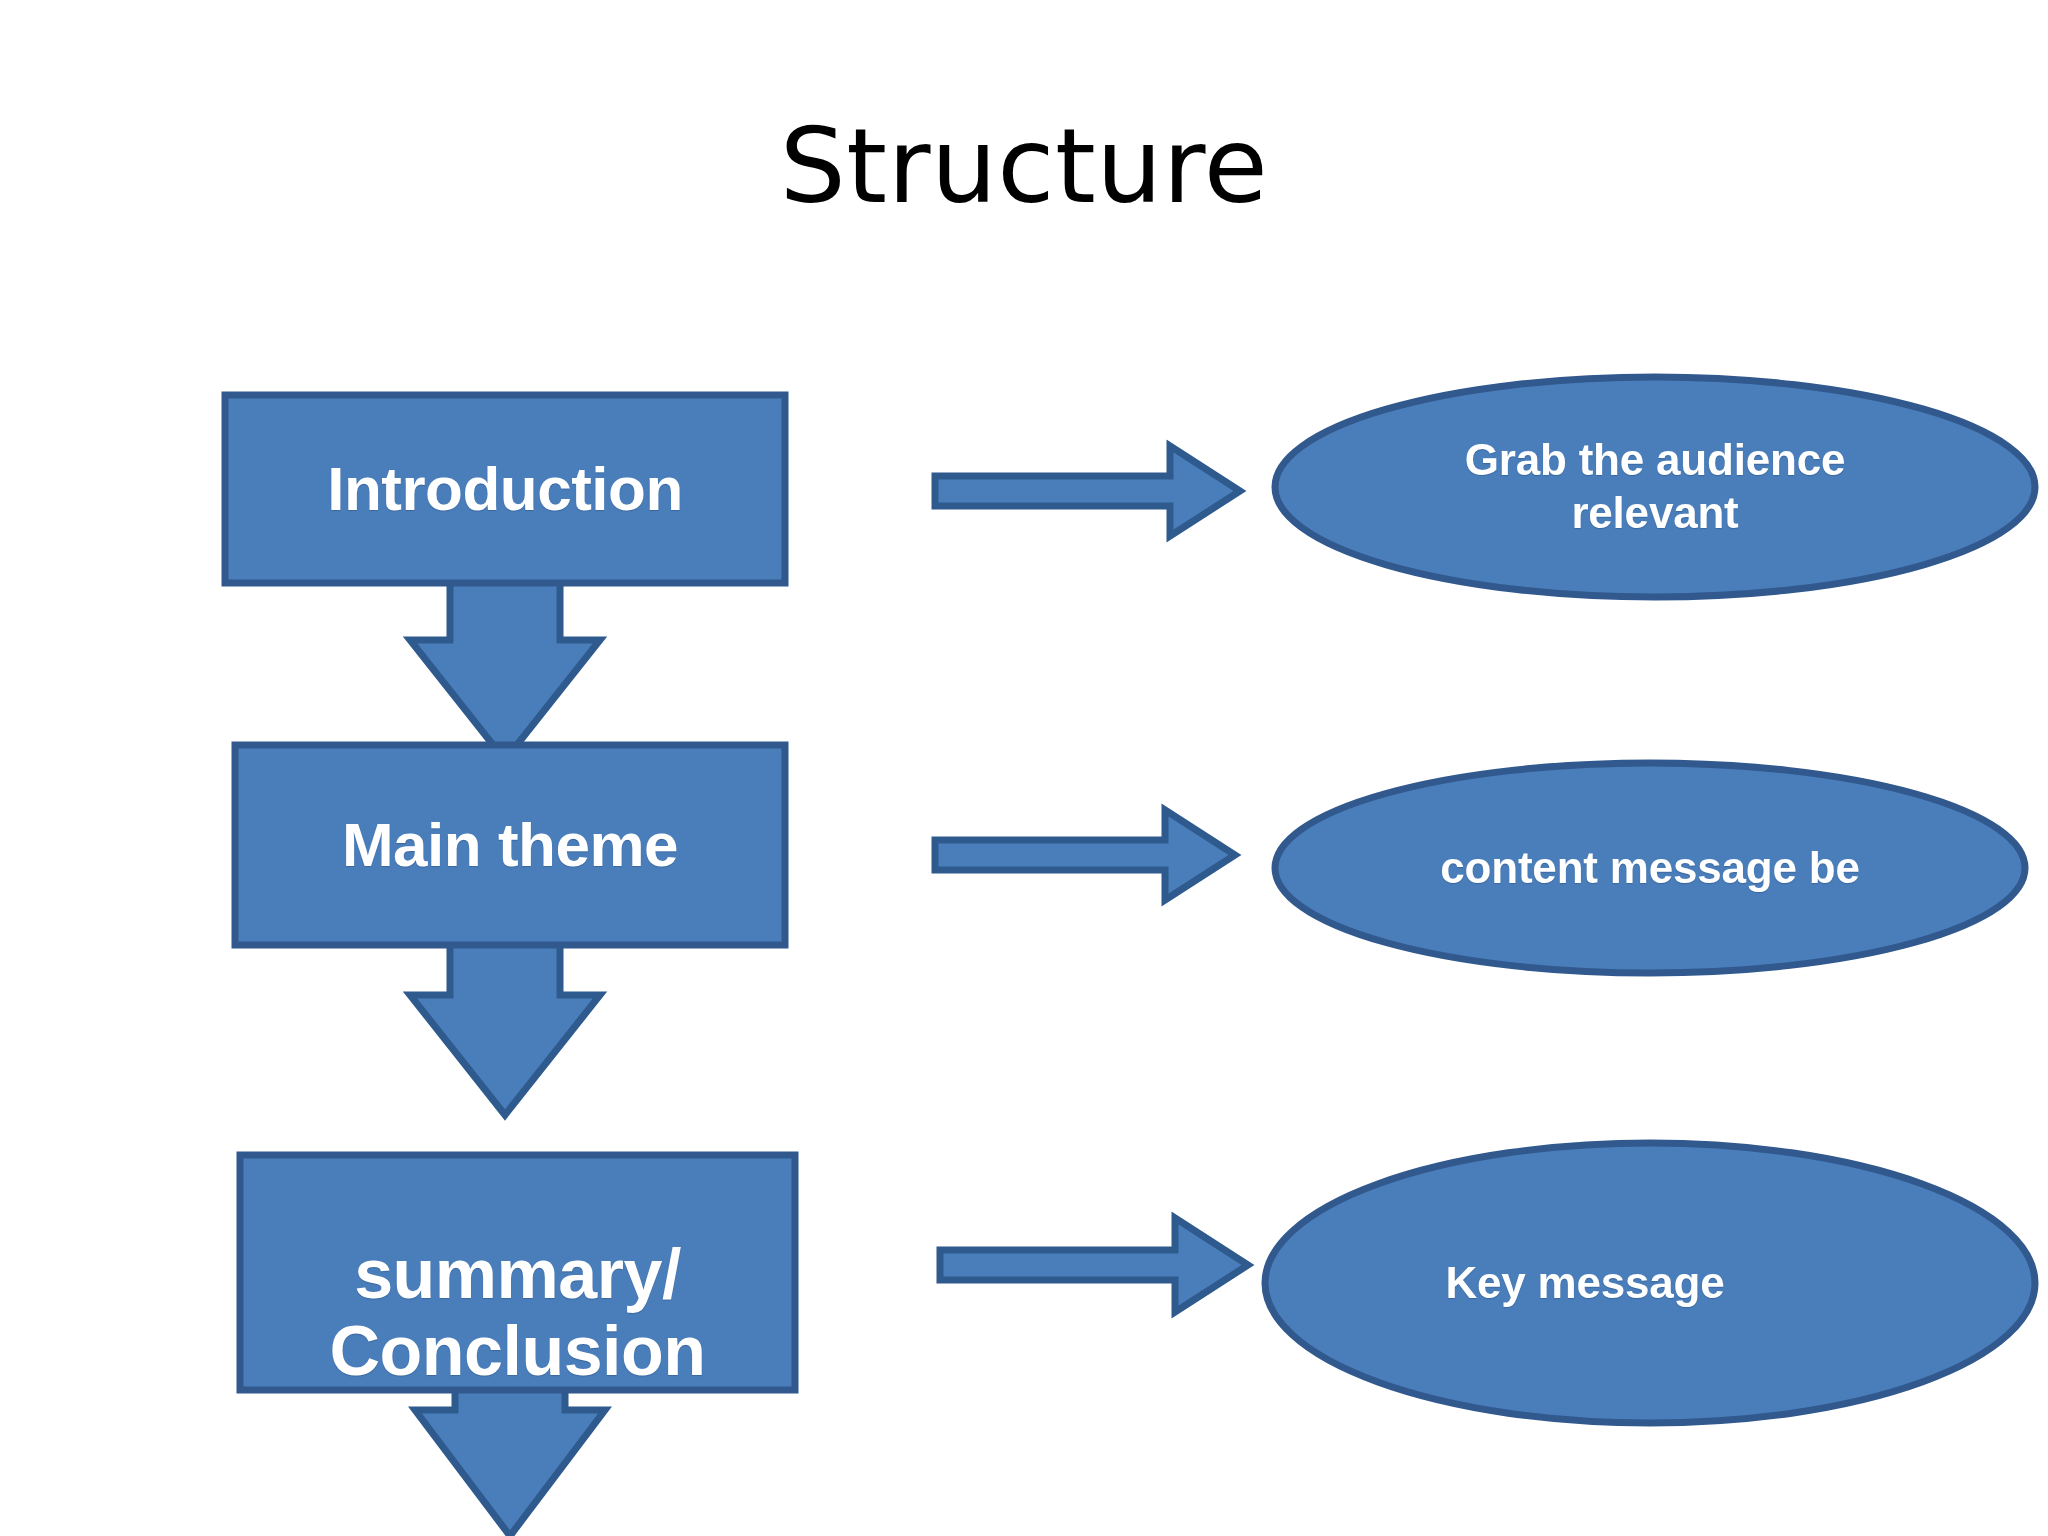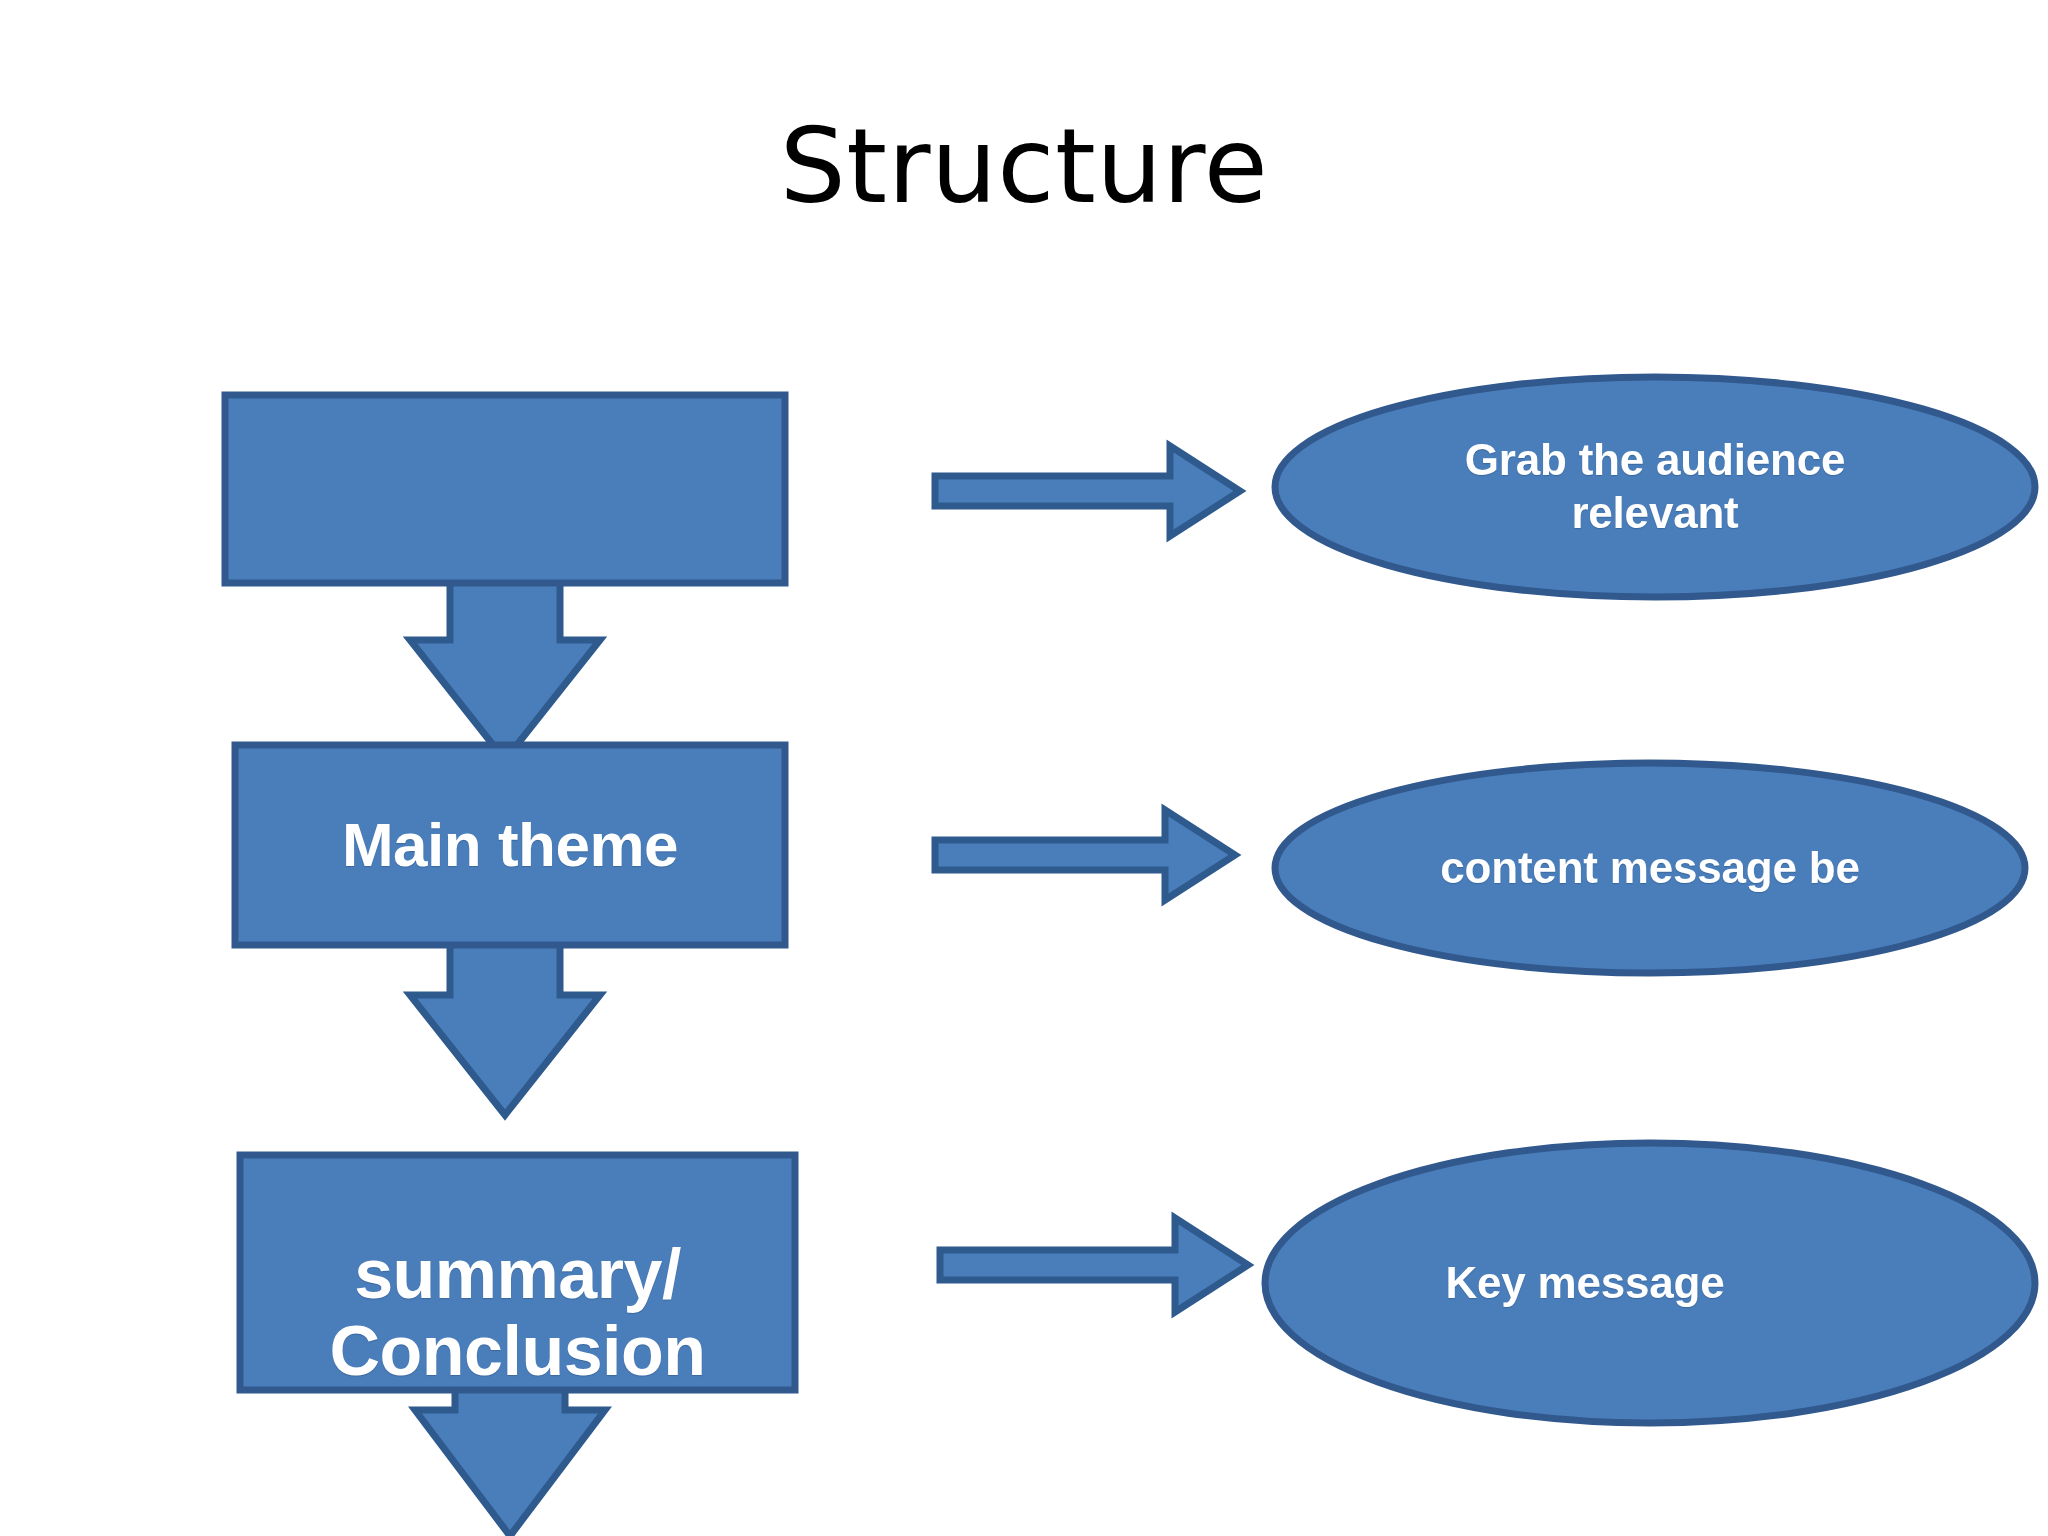--- a/index.html
+++ b/index.html
@@ -100,20 +100,21 @@
 
     <path d="M 455 1330 L 565 1330 L 565 1410 L 605 1410 L 510 1536 L 415 1410 L 455 1410 Z" fill="#4A7EBB" stroke="#2E5A8E" stroke-width="7" stroke-linejoin="miter"></path>
 
     <rect x="240" y="1155" width="555" height="235" fill="#4A7EBB" stroke="#31598E" stroke-width="7"></rect>
 
     <path d="M 940 1250 L 1175 1250 L 1175 1218 L 1248 1265 L 1175 1312 L 1175 1280 L 940 1280 Z" fill="#4A7EBB" stroke="#2E5A8E" stroke-width="7" stroke-linejoin="miter"></path>
 
     <ellipse cx="1650" cy="1283" rx="385" ry="140" fill="#4A7EBB" stroke="#31598E" stroke-width="7"></ellipse>
   </svg>
 
+  <div class="shape-text box-text" style="left:225px; top:395px; width:560px; height:188px;">Introduction</div>
 
   <div class="shape-text ellipse-text" style="left:1295px; top:377px; width:720px; height:220px;justify-content:center;">
       <div>
         <div>Grab the audience</div>
         <div>relevant</div>
       </div>
     </div>
 
   <div class="shape-text box-text" style="left:235px; top:745px; width:550px; height:200px;">Main theme</div>
 

